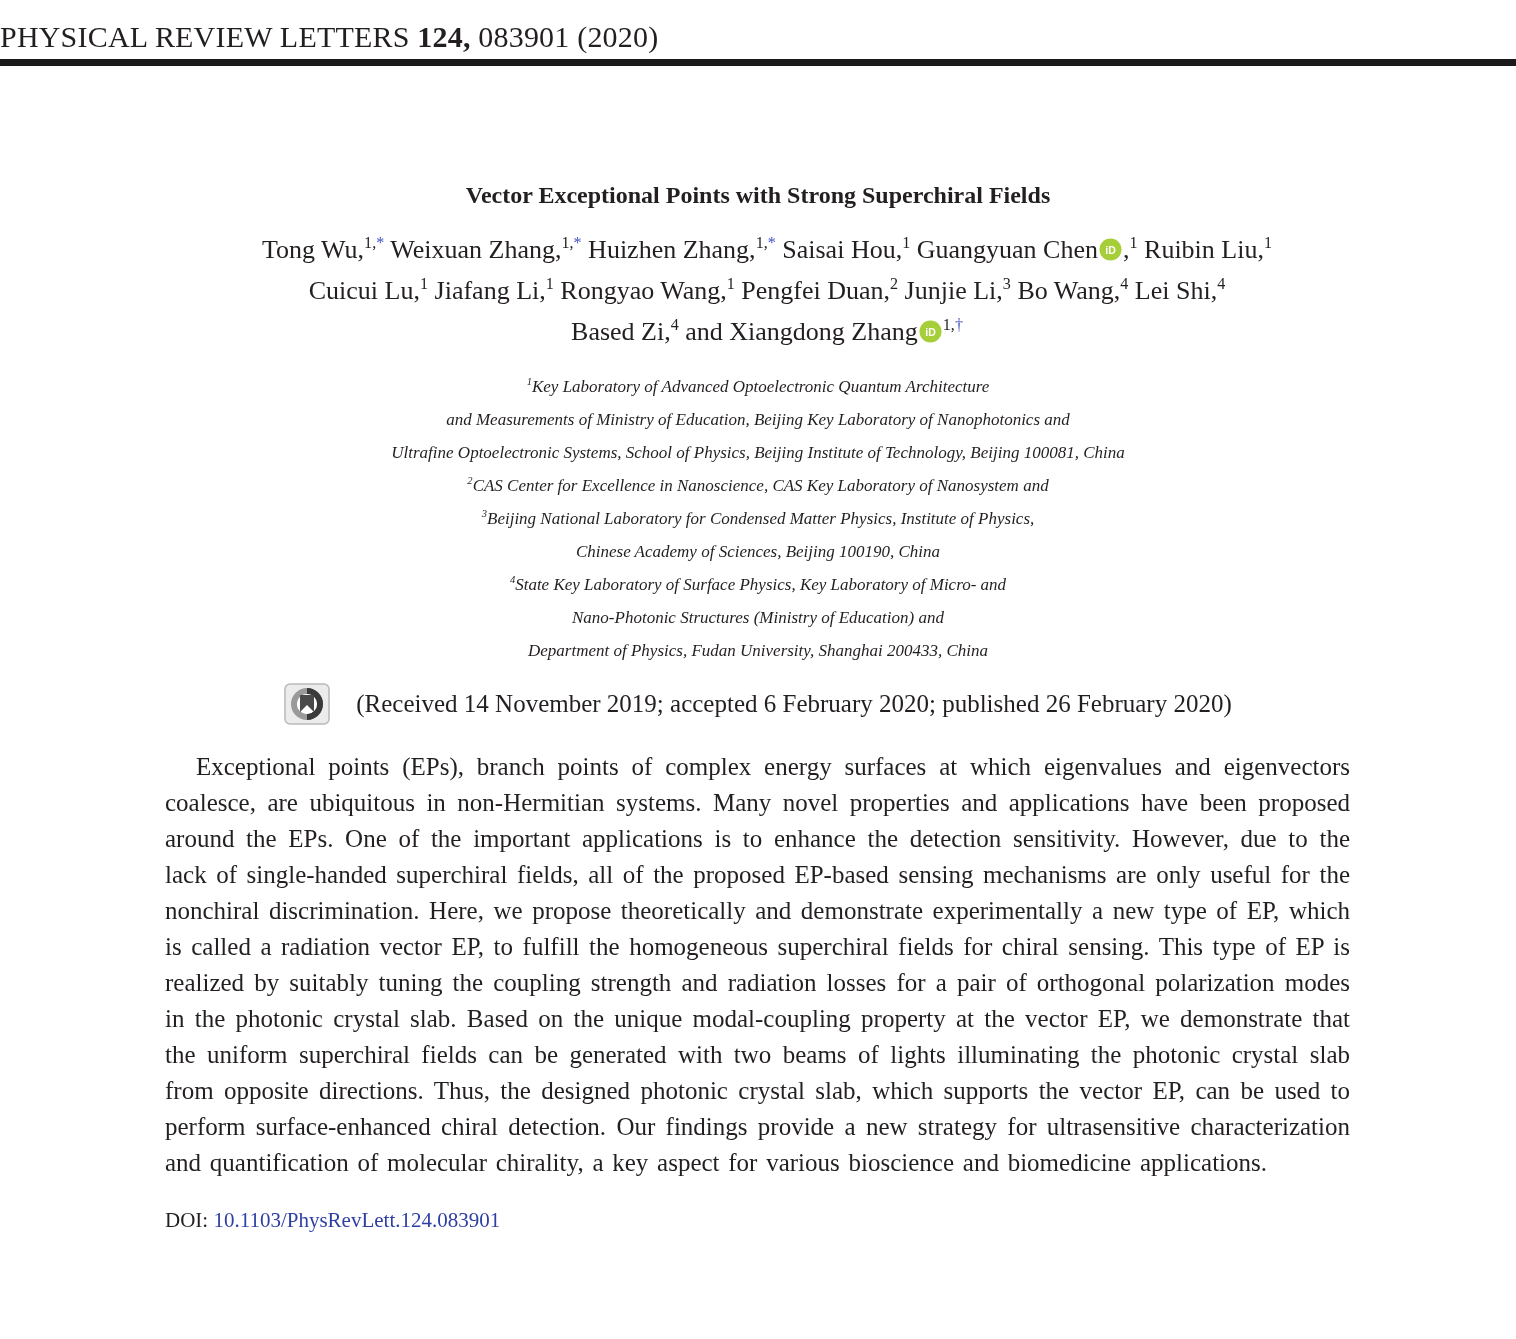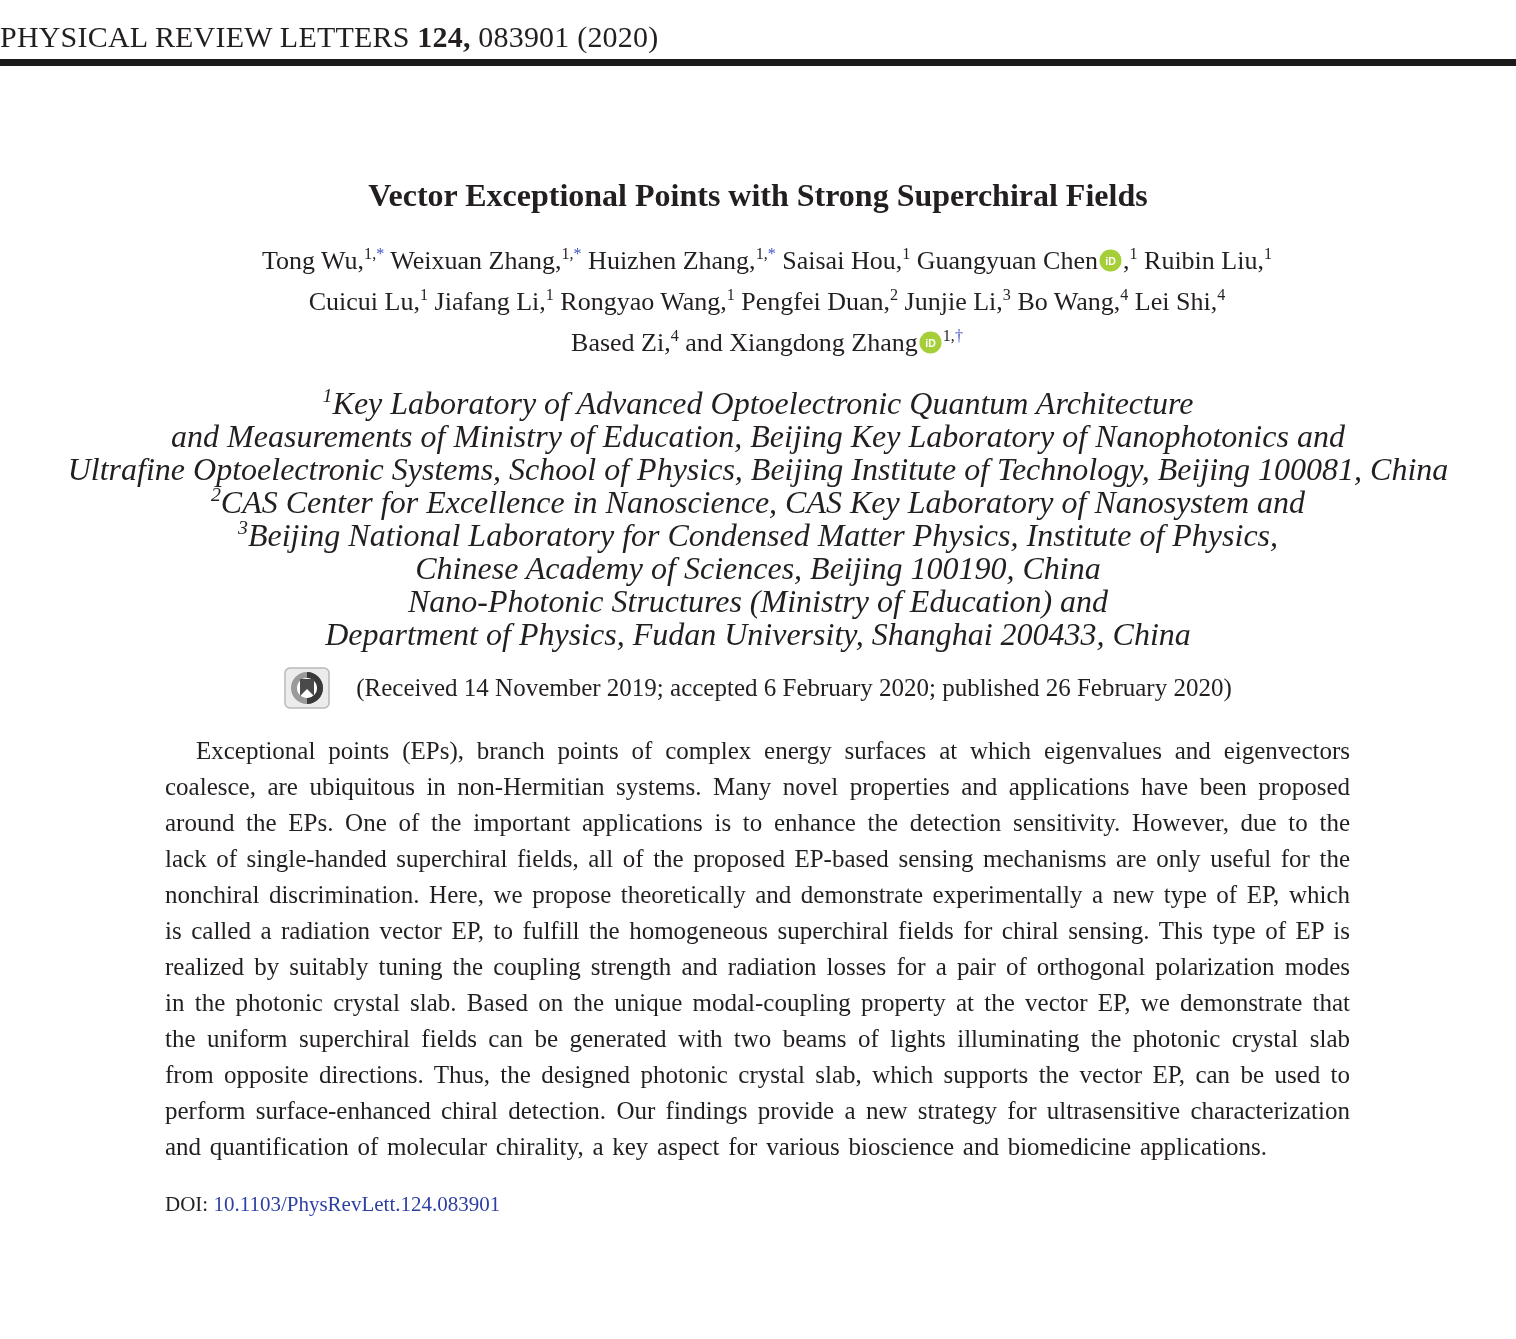--- a/index.html
+++ b/index.html
@@ -25,37 +25,37 @@
   .journal-header .vol { font-weight: bold; }
   .header-rule {
     margin-top: 5px;
     height: 7px;
     background: #1a1a1a;
     width: 100%;
   }
   .paper-title {
     margin: 108px 0 0 0;
     text-align: center;
-    font-size: 32px;
+    font-size: 24px;
     font-weight: bold;
     line-height: 42px;
   }
   .authors {
-    margin-top: 24px;
+    margin-top: 13px;
     text-align: center;
     font-size: 26px;
     line-height: 41px;
     padding-left: 18px;
   }
   .author-line, .affiliation-line { white-space: pre-wrap; }
   .affiliations {
-    margin-top: 24px;
+    margin-top: 18px;
     text-align: center;
     font-style: italic;
-    font-size: 32px;
+    font-size: 17px;
     line-height: 33px;
   }
   .sup {
     font-size: 62%;
     vertical-align: super;
     line-height: 0;
   }
   .mark {
     font-size: 62%;
     vertical-align: super;
@@ -123,20 +123,21 @@
         </svg></span><span class="sup">1,</span><span class="mark">†</span></div>
   </div>
 
 <div class="affiliations">
     <div class="affiliation-line"><span class="sup">1</span><span class="seg-text">Key Laboratory of Advanced Optoelectronic Quantum Architecture</span></div>
     <div class="affiliation-line"><span class="seg-text">and Measurements of Ministry of Education, Beijing Key Laboratory of Nanophotonics and</span></div>
     <div class="affiliation-line"><span class="seg-text">Ultrafine Optoelectronic Systems, School of Physics, Beijing Institute of Technology, Beijing 100081, China</span></div>
     <div class="affiliation-line"><span class="sup">2</span><span class="seg-text">CAS Center for Excellence in Nanoscience, CAS Key Laboratory of Nanosystem and</span></div>
     <div class="affiliation-line"><span class="sup">3</span><span class="seg-text">Beijing National Laboratory for Condensed Matter Physics, Institute of Physics,</span></div>
     <div class="affiliation-line"><span class="seg-text">Chinese Academy of Sciences, Beijing 100190, China</span></div>
+    <div class="affiliation-line"><span class="sup">4</span><span class="seg-text">State Key Laboratory of Surface Physics, Key Laboratory of Micro- and</span></div>
     <div class="affiliation-line"><span class="seg-text">Nano-Photonic Structures (Ministry of Education) and</span></div>
     <div class="affiliation-line"><span class="seg-text">Department of Physics, Fudan University, Shanghai 200433, China</span></div>
   </div>
 
 <div class="received-row">
   <span class="crossmark">
     <svg width="46" height="42" viewBox="0 0 46 42">
       <rect x="1" y="1" width="44" height="40" rx="5" fill="#ececec" stroke="#b9b9b9" stroke-width="1.5"></rect>
       <circle cx="23" cy="21" r="13" fill="none" stroke="#9a9a9a" stroke-width="6"></circle>
       <path d="M 23 8 A 13 13 0 0 1 36 21 A 13 13 0 0 1 23 34" fill="none" stroke="#3a3a3a" stroke-width="6"></path>

